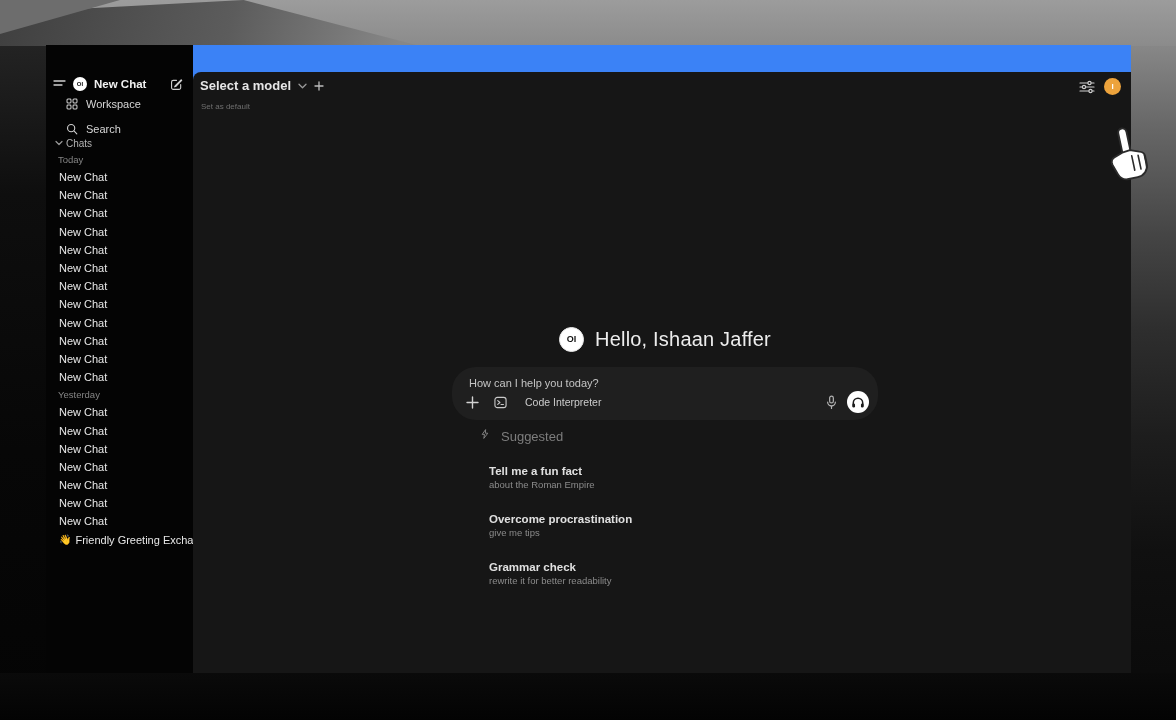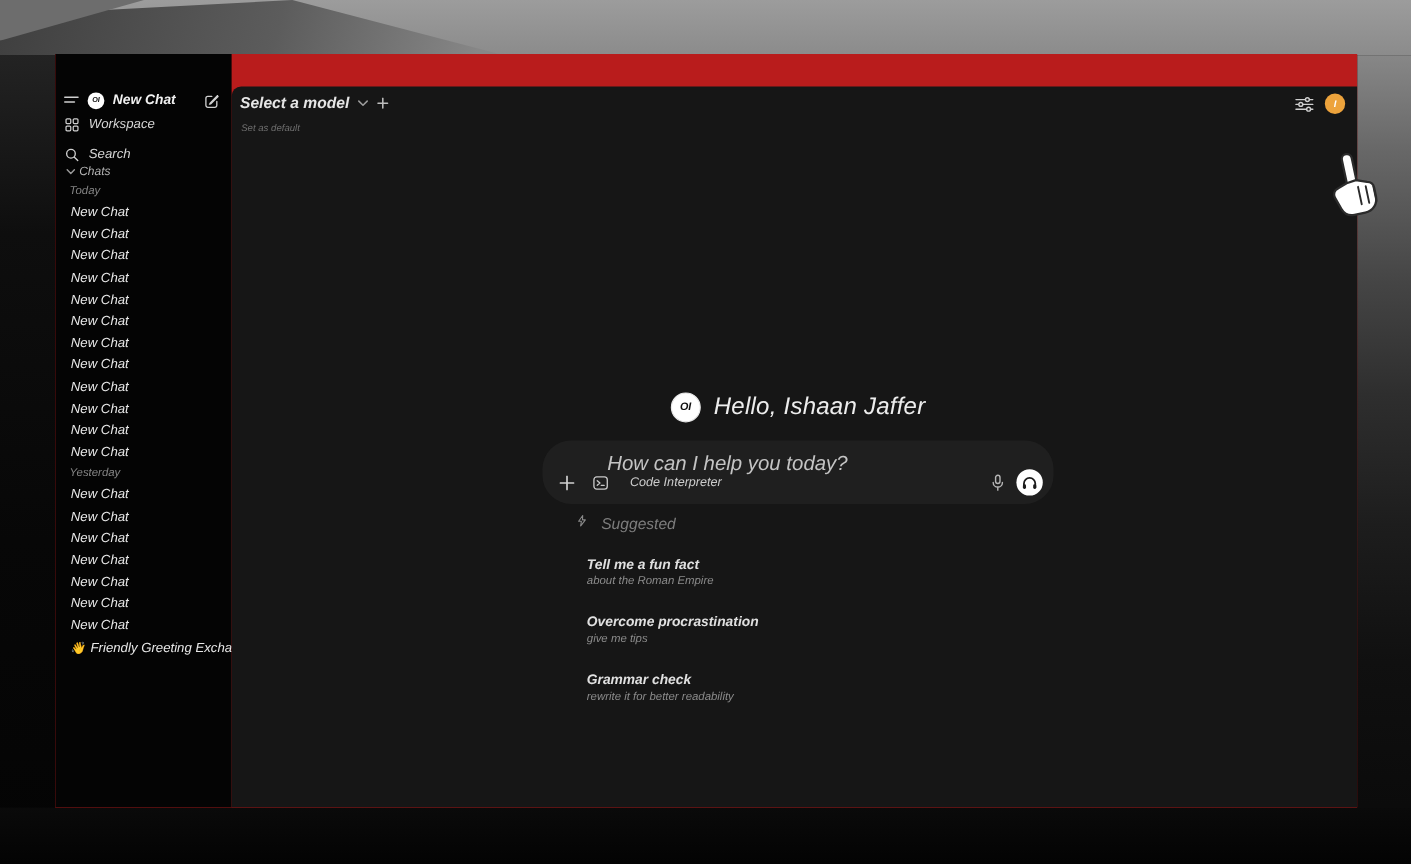--- a/index.html
+++ b/index.html
@@ -17,33 +17,33 @@
             background:#6d6d6d; clip-path:polygon(0 0,100% 0,0 100%); }
   .bg-left { position:absolute; left:0; top:46px; width:46px; height:674px;
             background:linear-gradient(180deg,#232323,#0e0e0e 22%,#070707 60%,#040404); }
   .bg-right { position:absolute; left:1131px; top:46px; width:45px; height:674px;
             background:linear-gradient(180deg,#878787,#676767 12%,#454545 28%,#2e2e2e 42%,#1d1d1d 58%,#101010 75%,#090909); }
   .bg-bottom { position:absolute; left:0; top:673px; width:1176px; height:47px;
             background:linear-gradient(180deg,#0a0a0a,#030303); }
 
   
   .window { position:absolute; left:46px; top:45px; width:1085px; height:628px;
-            background:#b91c1c; overflow:hidden;font-style:italic; }
+            background:#3b82f6; overflow:hidden; }
 
   
   .sidebar { position:absolute; left:0; top:0; width:147px; height:100%; background:#040404; }
   .sidebar-header { position:absolute; left:0; top:28px; width:100%; height:22px;
             display:flex; align-items:center; padding:0 10px 0 7px; gap:7px; }
   .app-title { font-size:11.5px; font-weight:bold; color:#f1f1f1; }
   .spacer { flex:1; }
   .logo-disc { border-radius:50%; background:#ffffff; color:#101010; display:flex;
             align-items:center; justify-content:center; font-weight:bold; }
   .logo-sm { width:14px; height:14px; font-size:6px; }
   .nav-row { position:absolute; left:0; width:100%; height:16px; display:flex;
-            align-items:center; gap:8px; padding-left:8px; font-size:11px;
+            align-items:center; gap:8px; padding-left:20px; font-size:11px;
             font-weight:500; color:#d6d6d6; }
   .nav-workspace { top:51px; } .nav-search { top:76px; }
   .chats-header { position:absolute; left:0; top:90px; width:100%; height:16px;
             display:flex; align-items:center; gap:3px; padding-left:9px;
             font-size:10px; color:#b3b3b3; }
   .chat-groups { position:absolute; left:0; top:106px; width:100%; }
   .chat-group-label { height:17px; display:flex; align-items:center; padding-left:12px;
             font-size:9.5px; color:#858585; }
   .chat-item { height:18.2px; display:flex; align-items:center; padding-left:13px;
             font-size:11px; font-weight:500; color:#e8e8e8; cursor:pointer; white-space:nowrap; }
@@ -62,21 +62,21 @@
           justify-content:center; font-size:8px; font-weight:bold; color:#fff; }
 
   
   .center-col { position:absolute; left:259px; top:252px; width:426px; }
   .greeting-row { display:flex; align-items:center; justify-content:center; gap:11px; height:30px; }
   .logo-lg { width:25px; height:25px; font-size:9px; border:1px solid #e8e8e8; }
   .greeting-text { font-size:20px; font-weight:500; color:#ededed; letter-spacing:.2px; }
 
   .composer { position:relative; margin-top:13px; height:53px; background:#1f1f1f;
           border-radius:24px; }
-  .composer-input { position:absolute; left:17px; top:10px; font-size:17px; color:#c4c4c4;margin-left:37px; }
+  .composer-input { position:absolute; left:17px; top:10px; font-size:11px; color:#c4c4c4; }
   .composer-bottom { position:absolute; left:12px; right:9px; bottom:6px; height:24px;
           display:flex; align-items:center; }
   .plus-btn { width:16px; height:16px; display:flex; align-items:center; justify-content:center; }
   .ci-pill { display:flex; align-items:center; gap:18px; margin-left:14px; }
   .ci-label { font-size:10.5px; font-weight:500; color:#cccccc; }
   .mic-btn { margin-left:auto; width:16px; height:18px; display:flex; align-items:center; justify-content:center; }
   .voice-btn { margin-left:8px; width:22px; height:22px; border-radius:50%; background:#ffffff;
           display:flex; align-items:center; justify-content:center; }
 
   .suggested { margin-top:9px; padding-left:29px; }

